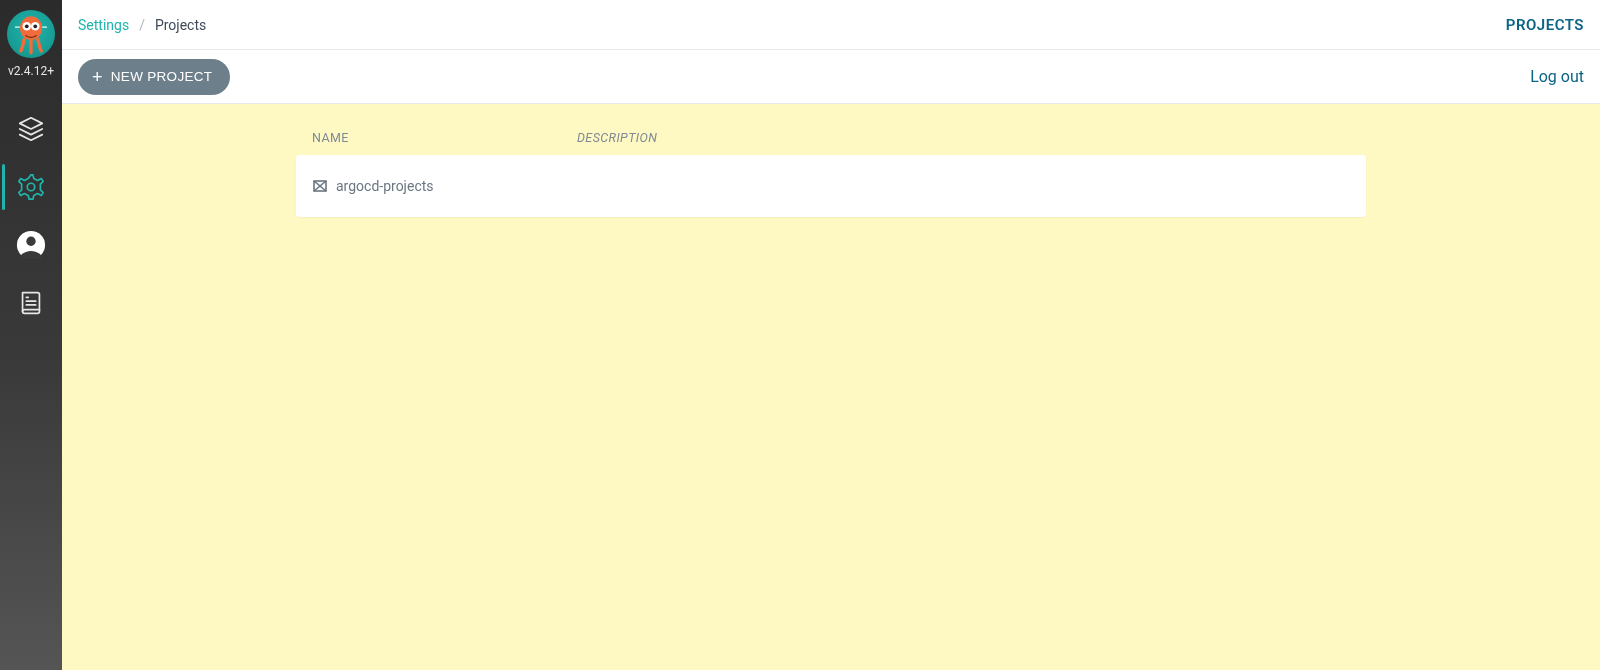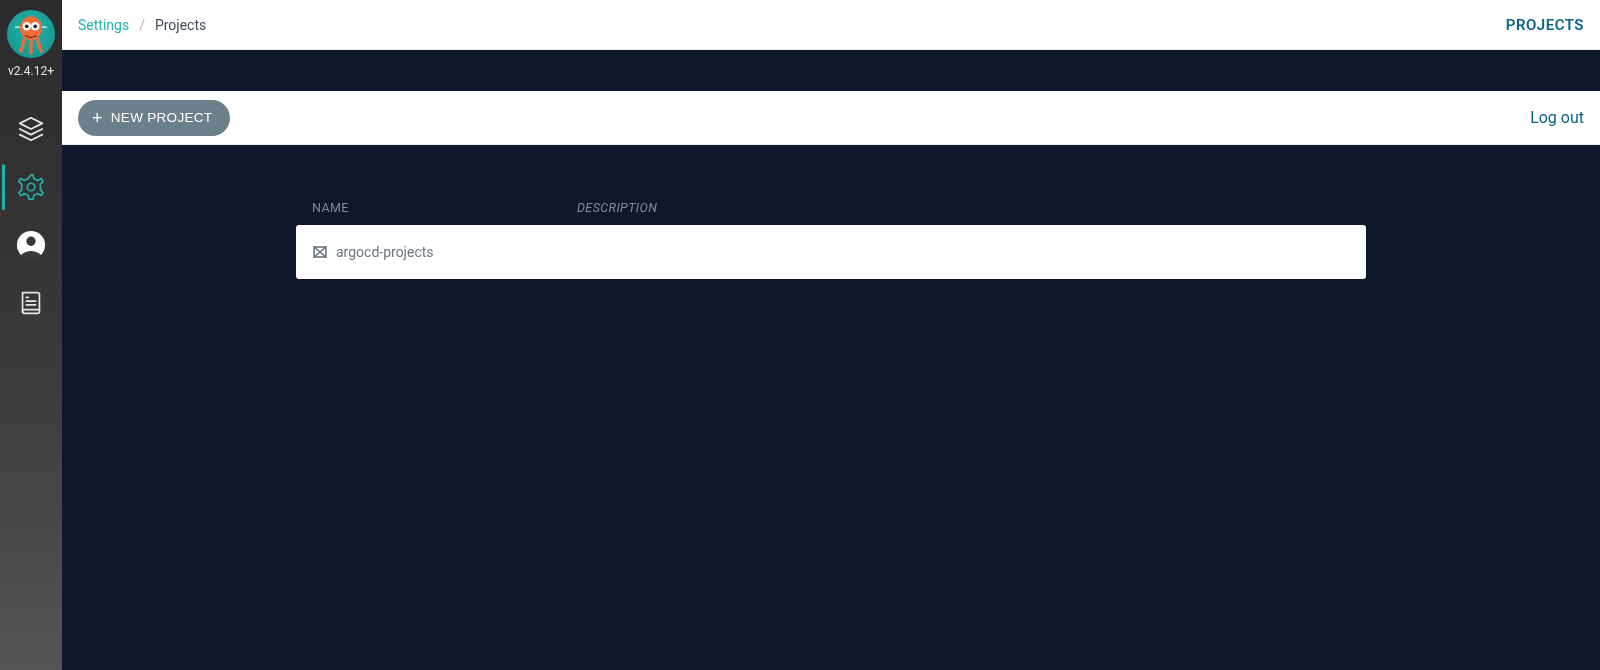--- a/index.html
+++ b/index.html
@@ -70,23 +70,22 @@
   }
   .nav-item svg { width:30px; height:30px; stroke:#e6e6e6; fill:none; }
   .nav-item.active svg { stroke:#1fb5ac; }
   .nav-item.user-circle svg { fill:#fff; stroke:none; }
 
   
   .main {
     flex:1;
     display:flex;
     flex-direction:column;
-    background:#0f172a;
+    background:#fef9c3;
     min-width:0;
-    gap:41px;
   }
   .breadcrumb-bar {
     height:50px;
     background:#fff;
     border-bottom:1px solid #e6e9ee;
     display:flex;
     align-items:center;
     padding:0 16px;
   }
   .breadcrumb-bar .crumb-link { color:#1fb5ac; cursor:pointer; }
@@ -124,41 +123,41 @@
   .btn-new .plus { font-size:18px; line-height:1; }
   .toolbar .spacer { flex:1; }
   .logout {
     color:#0a6484;
     font-size:16px;
     cursor:pointer;
   }
   .content {
     flex:1;
     overflow:auto;
-    padding:0 16px;
+    padding:12px 16px;
   }
   .table-wrap {
     max-width:1070px;
     margin:0 auto;
     padding-top:14px;
   }
   .table-head {
     display:flex;
     padding:0 16px 10px 16px;
     color:#808a96;
     font-size:12.5px;
     letter-spacing:0.4px;
   }
   .col-name { flex:0 0 265px; }
   .col-desc { flex:1;font-style:italic; }
   .row {
     background:#fff;
     border-radius:3px;
     box-shadow:0 1px 2px rgba(0,0,0,0.04);
-    height:54px;
+    height:62px;
     display:flex;
     align-items:center;
     padding:0 16px;
     margin-bottom:10px;
     cursor:pointer;
     color:#6b7683;
   }
   .row .proj-icon {
     width:16px; height:16px;
     margin-right:8px;

